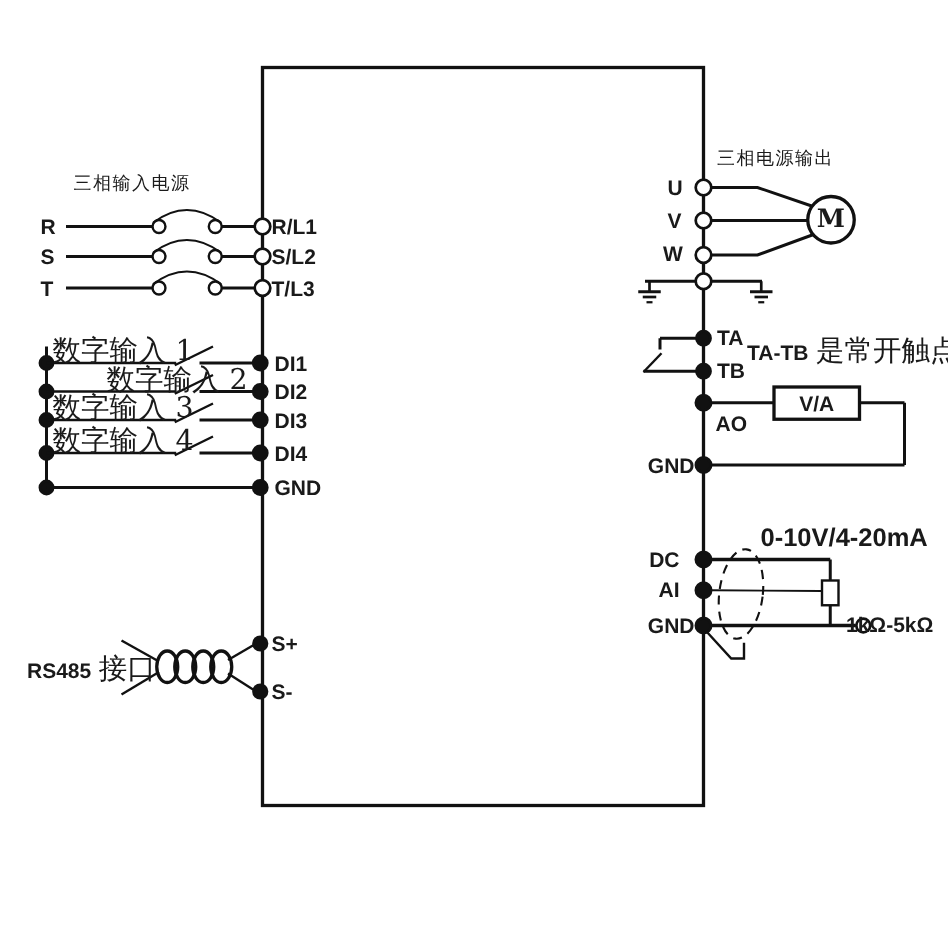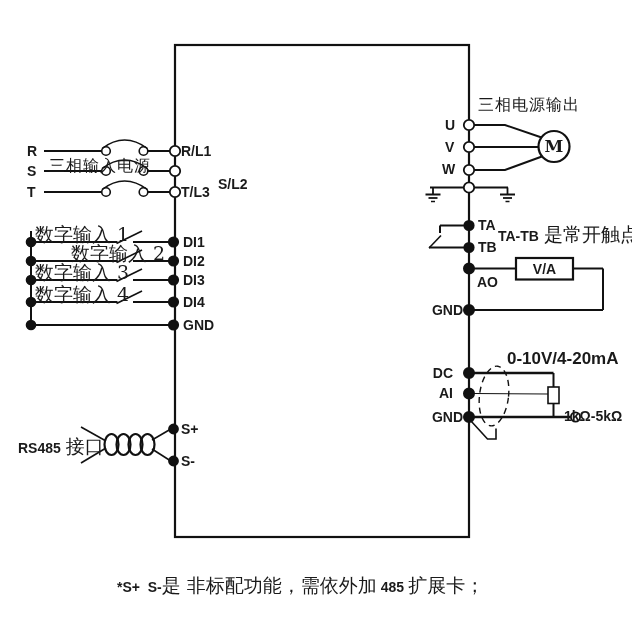--- a/index.html
+++ b/index.html
@@ -3,21 +3,21 @@
 <meta charset="utf-8">
 <style>
   html,body { margin:0; padding:0; background:#ffffff; }
   .stage {
     position:relative; width:632px; height:619px; background:#ffffff;
     overflow:hidden; color:#1a1a1a;
   }
   svg.art { position:absolute; left:0; top:0; }
   .lbl { position:absolute; white-space:nowrap; color:#1a1a1a; line-height:16px; }
   .cjk  { font-family:"DejaVu Serif","Liberation Serif",serif; font-size:19px; }
-  .cjk16 { font-family:"DejaVu Serif","Liberation Serif",serif; font-size:16px; letter-spacing:1px; }
+  .cjk16 { font-family:"DejaVu Serif","Liberation Serif",serif; font-size:12px; letter-spacing:1px; }
   .term { font-family:"Liberation Sans","DejaVu Sans",sans-serif; font-weight:700; font-size:14px; }
   .term12 { font-family:"Liberation Sans","DejaVu Sans",sans-serif; font-weight:700; font-size:17px; }
   .ralign { text-align:right; }
   .center { text-align:center; }
   .motorM { font-family:"DejaVu Serif","Liberation Serif",serif; font-weight:700; font-size:17px; }
   .pre { white-space:pre; }
 </style>
 </head>
 <body>
 
@@ -155,28 +155,28 @@
       <circle cx="469" cy="393.5" r="5" fill="#111"></circle>
       <line x1="474" y1="393.5" x2="548" y2="394" stroke-width="1.2"></line>
       <circle cx="469" cy="417" r="5" fill="#111"></circle>
       <line x1="474" y1="417" x2="570.5" y2="417" stroke-width="2.4"></line>
       <circle cx="575.5" cy="417" r="4.6" stroke-width="1.8" fill="#fff"></circle>
       <ellipse cx="494" cy="396" rx="14.5" ry="30" transform="rotate(7 494 396)" stroke-width="1.4" stroke-dasharray="6 4.5"></ellipse>
       <polyline points="471,421 487.5,439 496,439 496,428.5" stroke-width="1.6"></polyline>
     </g>
   </svg>
 
-  <div class="lbl cjk16" style="left:49px; top:114px;margin-top:44px;">三相输入电源</div>
+  <div class="lbl cjk16" style="left:49px; top:114px;">三相输入电源</div>
 
   <div class="lbl term" style="left:27px; top:143px;">R</div>
   <div class="lbl term" style="left:27px; top:163px;">S</div>
   <div class="lbl term" style="left:27px; top:184px;">T</div>
 
   <div class="lbl term" style="left:181px; top:143px;">R/L1</div>
-  <div class="lbl term" style="left:181px; top:176px;padding-left:37px;">S/L2</div>
+  <div class="lbl term" style="left:181px; top:163px;">S/L2</div>
   <div class="lbl term" style="left:181px; top:184px;">T/L3</div>
 
   <div class="lbl cjk" style="left:35px; top:226px;">数字输入 1</div>
   <div class="lbl cjk" style="left:35px; top:245px;margin-left:36px;">数字输入 2</div>
   <div class="lbl cjk" style="left:35px; top:264px;">数字输入 3</div>
   <div class="lbl cjk" style="left:35px; top:286px;">数字输入 4</div>
 
   <div class="lbl term" style="left:183px; top:234px;">DI1</div>
   <div class="lbl term" style="left:183px; top:253px;">DI2</div>
   <div class="lbl term" style="left:183px; top:272px;">DI3</div>
@@ -204,17 +204,14 @@
   <div class="lbl term" style="left:477px; top:274px;">AO</div>
   <div class="lbl term center" style="left:516px; top:261px; width:57px;">V/A</div>
   <div class="lbl term ralign" style="left:423px; top:302px; width:40px;">GND</div>
 
   <div class="lbl term12" style="left:507px; top:351px;">0-10V/4-20mA</div>
   <div class="lbl term ralign" style="left:420px; top:365px; width:33px;">DC</div>
   <div class="lbl term ralign" style="left:420px; top:385px; width:33px;">AI</div>
   <div class="lbl term ralign" style="left:420px; top:409px; width:43px;">GND</div>
   <div class="lbl term" style="left:564px; top:408px;">1kΩ-5kΩ</div>
 
-  <div class="lbl" style="left:117px; top:577px;">
-    <span class="term pre">*S+  S-</span><span class="cjk">是 非标配功能，需依外加</span><span class="term" style="margin:0 4px;">485</span><span class="cjk">扩展卡；</span>
-  </div>
 
 </div>
 
 </body></html>

